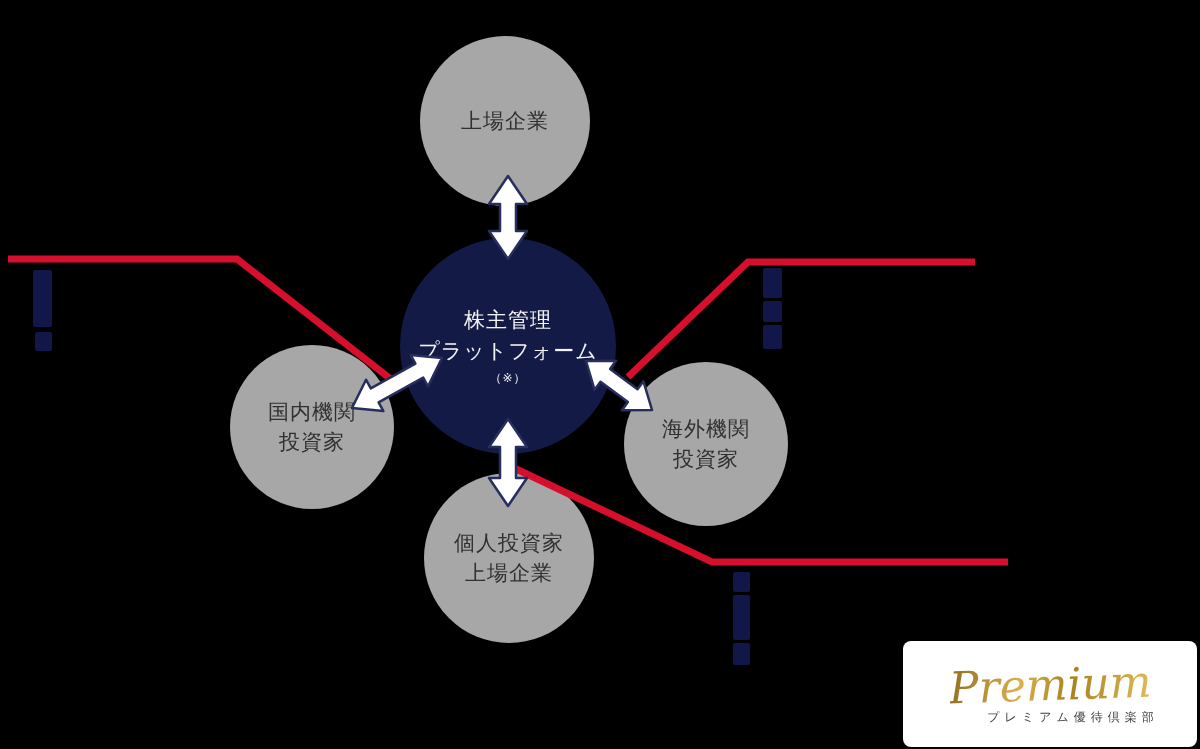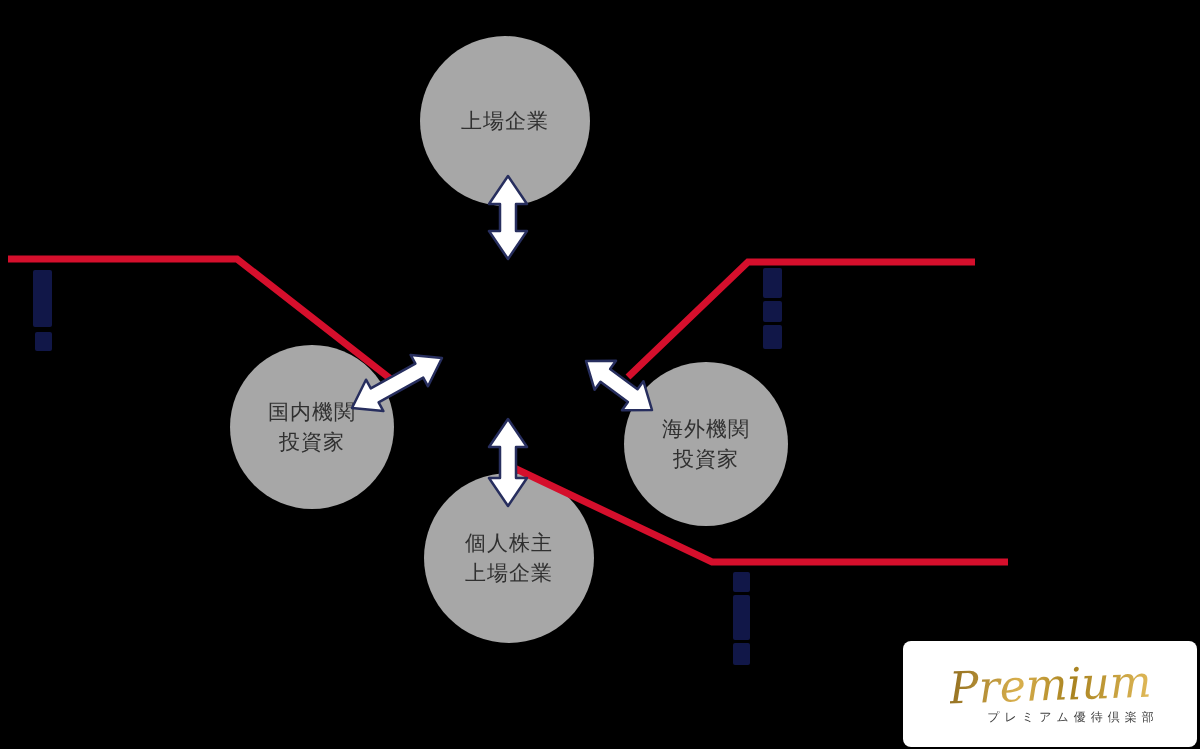--- a/index.html
+++ b/index.html
@@ -61,33 +61,38 @@
 </style>
 </head>
 <body>
 
 <div class="canvas">
 
   <div class="node gray node-top">
     <span class="line">上場企業</span>
   </div>
 
+  <div class="node navy node-center">
+    <span class="line">株主管理</span>
+    <span class="line">プラットフォーム</span>
+    <span class="note">（※）</span>
+  </div>
 
   <div class="node gray node-left">
     <span class="line">国内機関</span>
     <span class="line">投資家</span>
   </div>
 
   <div class="node gray node-right">
     <span class="line">海外機関</span>
     <span class="line">投資家</span>
   </div>
 
   <div class="node gray node-bottom">
-    <span class="line">個人株主</span>
+    <span class="line">個人投資家</span>
     <span class="line">上場企業</span>
   </div>
 
   <svg class="overlay" width="1200" height="749" viewBox="0 0 1200 749" aria-hidden="true">
 
     <polyline class="redline" points="8,259 237,259 392,380"></polyline>
     <polyline class="redline" points="628,377 748,262 975,262"></polyline>
     <polyline class="redline" points="512,467 712,562 1008,562"></polyline>
 
     <polygon class="dblarrow" points="508,176 527,204 516,204 516,231 527,231 508,259 489,231 500,231 500,204 489,204"></polygon>

